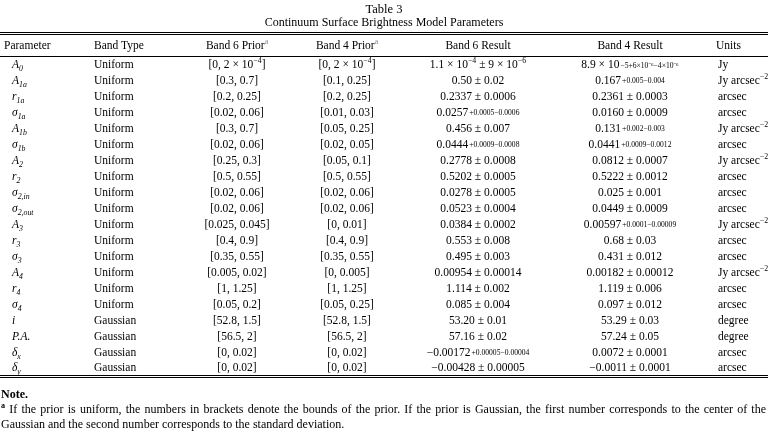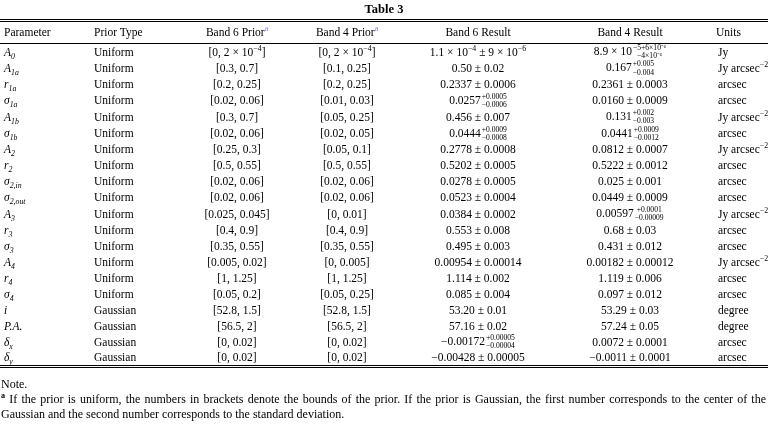--- a/index.html
+++ b/index.html
@@ -1,66 +1,67 @@
 <!DOCTYPE html>
 <html><head>
 <meta charset="utf-8">
 <style>
   * { margin:0; padding:0; box-sizing:border-box; }
   html,body { width:768px; height:446px; background:#ffffff; color:#000;
     font-family:"Liberation Serif", serif; overflow:hidden; }
   .titleblock { text-align:center; padding-top:3px; line-height:13px; }
-  .title { font-weight:bold; font-size:12.5px; }
+  .title { font-weight:normal; font-size:12.5px; }
   .subtitle { font-size:12px; }
   table { width:768px; border-collapse:collapse; table-layout:fixed;
     margin-top:3px; font-size:11.5px; }
   col.c0 { width:90px; } col.c1 { width:92px; } col.c2 { width:110px; }
   col.c3 { width:110px; } col.c4 { width:152px; } col.c5 { width:152px; }
   col.c6 { width:62px; }
   thead th { font-weight:normal; font-size:11.5px;
     border-top:3px double #000; border-bottom:1px solid #000;
     padding:4px 0 5px; text-align:center; white-space:nowrap; }
   thead th.h0, thead th.h1 { text-align:left; padding-left:4px; }
   thead th.h6 { text-align:left; padding-left:10px; }
   tbody td { height:16px; line-height:13px; text-align:center;
     white-space:nowrap; vertical-align:middle; }
   tbody tr:last-child td { border-bottom:3px double #000; }
-  td.c0 { text-align:left; padding-left:4px; font-style:italic; }
+  td.c0 { text-align:left; padding-left:12px; font-style:italic; }
   td.c1 { text-align:left; padding-left:4px; }
   td.c6 { text-align:left; padding-left:12px;font-family:Liberation Serif, serif; }
   sup, sub { font-size:0.68em; line-height:0; }
   sup.mark { color:#7b7fd8; cursor:pointer; }
-  .stk { display:inline-flex; flex-direction:column; vertical-align:middle;
+  .stk { display:inline-flex; flex-direction:row; vertical-align:middle;
     font-size:0.66em; line-height:1.08; text-align:center; margin-left:1px; }
   .notes { margin-top:9px; font-size:12px; }
-  .note-head { font-weight:normal; line-height:14px; padding-left:1px; }
+  .note-head { font-weight:bold; line-height:14px; padding-left:1px; }
   .note-text { line-height:14.5px; text-align:justify; padding:1px 2px 0 1px; }
   .fnm { font-weight:bold; }
 </style>
 </head>
 <body>
 
 <div class="titleblock">
   <div class="title">Table 3</div>
+  <div class="subtitle">Continuum Surface Brightness Model Parameters</div>
 </div>
 
 <table>
   <colgroup>
     <col class="c0">
       <col class="c1">
       <col class="c2">
       <col class="c3">
     <col class="c4">
       <col class="c5">
       <col class="c6">
   </colgroup>
   <thead>
     <tr>
         <th class="h0">Parameter</th>
-        <th class="h1">Prior Type</th>
+        <th class="h1">Band Type</th>
         <th class="h2">Band 6 Prior<sup class="mark" style="color: rgb(123, 127, 216);">a</sup></th>
         <th class="h3">Band 4 Prior<sup class="mark" style="color: rgb(123, 127, 216);">a</sup></th>
         <th class="h4">Band 6 Result</th>
         <th class="h5">Band 4 Result</th>
         <th class="h6">Units</th>
       </tr>
   </thead>
   <tbody>
       <tr>
         <td class="c0">A<sub>0</sub></td>

